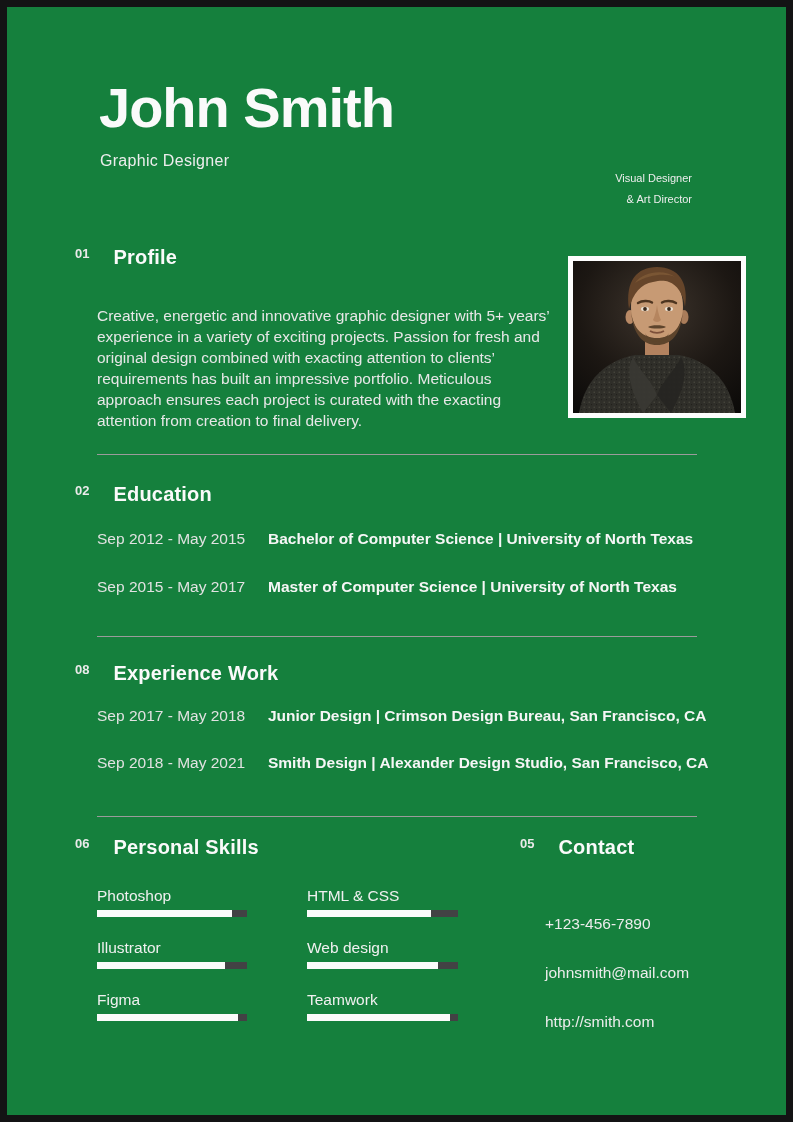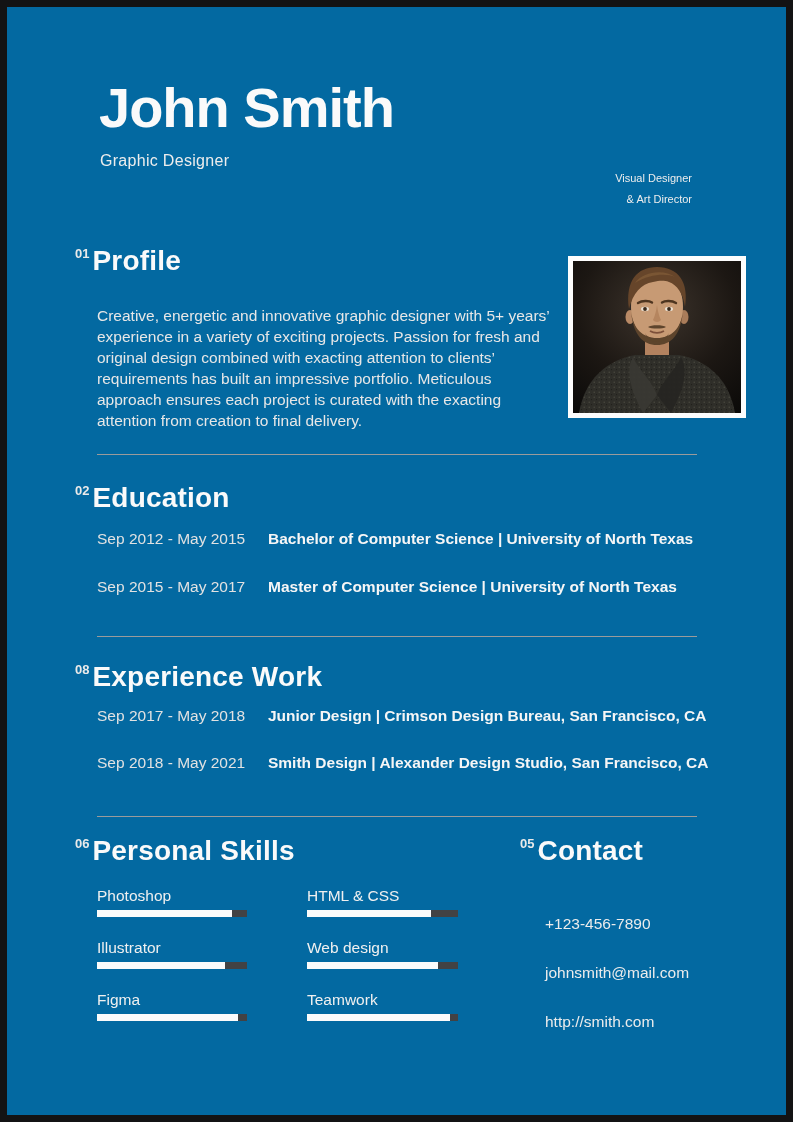--- a/index.html
+++ b/index.html
@@ -1,28 +1,28 @@
 <!DOCTYPE html>
 <html><head>
 <meta charset="utf-8">
 <style>
   html,body{margin:0;padding:0;background:#0f0f10;}
   .page{
     position:relative;width:793px;height:1122px;margin:0 auto;
-    background:#0369a1;overflow:hidden;
+    background:#15803d;overflow:hidden;
     box-shadow:inset 0 0 0 7px #131314;
     font-family:"Liberation Sans", sans-serif;color:#f2f2f2;
   }
   .name{position:absolute;left:99px;top:80px;font-size:56px;font-weight:700;line-height:1;letter-spacing:-1px;color:#fafafa;}
   .job-title{position:absolute;left:100px;top:152px;font-size:16px;font-weight:400;color:#ededed;letter-spacing:.3px;}
   .roles{position:absolute;right:101px;top:168px;text-align:right;font-size:11px;line-height:21px;color:#ededed;}
 
-  .sec-head{position:absolute;display:flex;align-items:flex-start;gap:3px;}
+  .sec-head{position:absolute;display:flex;align-items:flex-start;gap:24px;}
   .sec-num{font-size:13px;font-weight:600;color:#eaeaea;line-height:1;padding-top:0;}
-  .sec-title{font-size:28px;font-weight:700;line-height:1;color:#fafafa;margin:0;letter-spacing:.2px;}
+  .sec-title{font-size:20px;font-weight:700;line-height:1;color:#fafafa;margin:0;letter-spacing:.2px;}
 
   #profile-head{left:75px;top:247px;}
   #education-head{left:75px;top:484px;}
   #experience-head{left:75px;top:663px;}
   #skills-head{left:75px;top:837px;}
   #contact-head{left:520px;top:837px;}
 
   .profile-text{position:absolute;left:97px;top:289px;width:458px;font-size:15.5px;line-height:21px;color:#e7e7e7;}
 
   .photo-frame{position:absolute;left:568px;top:256px;width:178px;height:162px;background:#fdfdfd;padding:5px;box-sizing:border-box;}

